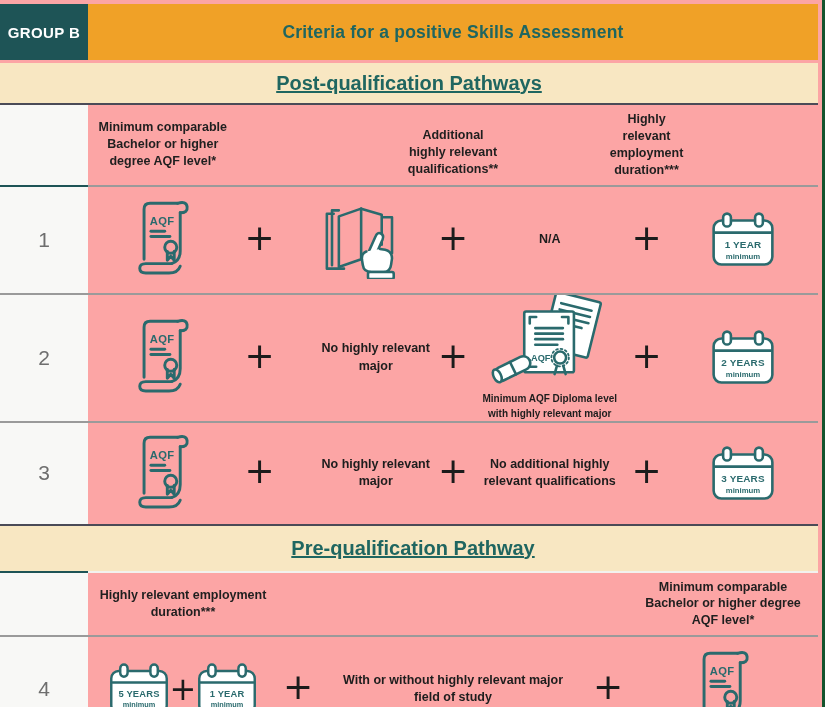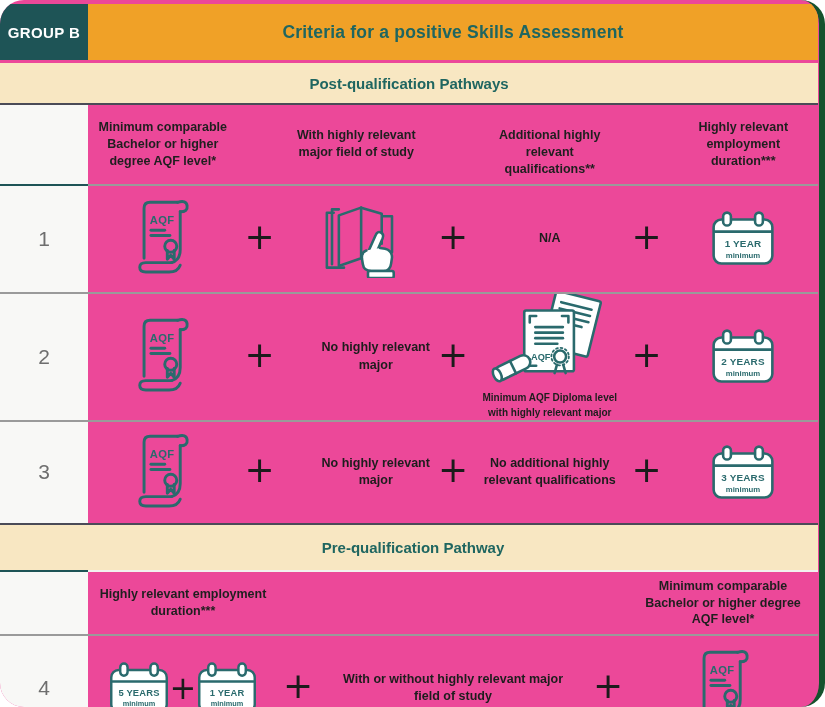--- a/index.html
+++ b/index.html
@@ -1,31 +1,31 @@
 <!DOCTYPE html>
 <html><head>
 <meta charset="utf-8">
 <style>
   html,body{margin:0;padding:0;background:#fff;}
   body{font-family:"Liberation Sans","DejaVu Sans",sans-serif;-webkit-font-smoothing:antialiased;}
-  .frame{width:825px;height:707px;background:#ec4899;position:relative;overflow:hidden;
-         border-right:6px solid #14532d;box-sizing:border-box;border-radius:24px;}
+  .frame{width:825px;height:707px;background:#fca5a5;position:relative;overflow:hidden;
+         border-right:3px solid #14532d;box-sizing:border-box;}
   .page{width:818px;padding-top:4px;}
 
   
   .topbar{display:flex;height:56px;}
   .groupb{width:88px;background:#1E5456;color:#fff;font-weight:bold;font-size:15px;
           display:flex;align-items:center;justify-content:center;letter-spacing:.4px;}
   .titlebar{flex:1;background:#F0A127;color:#1F6660;font-weight:bold;font-size:17.5px;
             display:flex;align-items:center;justify-content:center;letter-spacing:.2px;}
   .gap3{height:3px;}
 
   
-  .band{height:40px;background:#F8E7C2;color:#1F6660;font-weight:bold;font-size:15px;
-        display:flex;align-items:center;justify-content:center;}
+  .band{height:40px;background:#F8E7C2;color:#1F6660;font-weight:bold;font-size:20px;
+        display:flex;align-items:center;justify-content:center;text-decoration:underline;}
   .band2{height:45px;border-top:2px solid #4B4B57;padding-left:8px;}
 
   
   .sep{height:2px;background:#9A9A9A;}
   .sep.dark{background:#4B4B57;}
   .sep.tealleft{background:linear-gradient(to right,#1E5456 0 88px,#9A9A9A 88px);}
   .sep.tealonly{background:linear-gradient(to right,#1E5456 0 88px,#F2F2EE 88px);}
 
   
   .pgrid{display:grid;grid-template-columns:88px 1fr 44px 1fr 44px 1fr 44px 1fr;align-items:center;}
@@ -136,21 +136,20 @@
   </div>
   <div class="gap3"></div>
 
   <div class="band">Post-qualification Pathways</div>
   <div class="sep dark"></div>
 
   <div class="pgrid hdr1">
     <div class="numcell"></div>
     <div class="colhdr" style="max-width:170px;justify-self:center;">Minimum comparable Bachelor or higher degree AQF level*</div>
     <div></div>
-    <div class="colhdr" style="max-width:160px;justify-self:center;">With highly relevant major field of study</div>
     <div></div>
     <div class="colhdr" style="max-width:170px;justify-self:center;margin-top:16px;">Additional highly relevant qualifications**</div>
     <div></div>
     <div class="colhdr" style="max-width:175px;justify-self:center;">Highly relevant employment duration***</div>
   </div>
   <div class="sep tealleft"></div>
 
   <div class="pgrid row1">
     <div class="numcell">1</div>
     <div class="cell">

